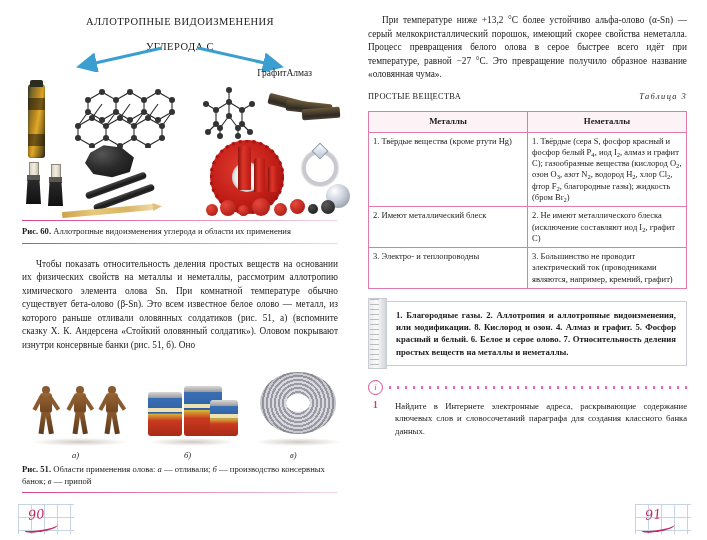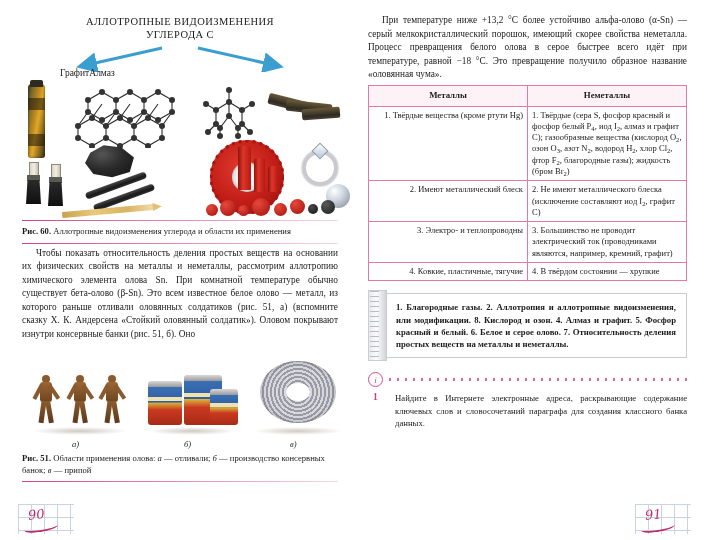--- a/index.html
+++ b/index.html
@@ -48,27 +48,27 @@
     height: 62px;
     margin: 2px 0 0 0;
   }
   .scheme-title {
     text-align: center;
     font-size: 10.5px;
     letter-spacing: .45px;
     font-weight: 400;
   }
   .scheme-title .l1 { display: block; }
-  .scheme-title .l2 { display: block; margin-top: 2px; }
+  .scheme-title .l2 { display: block; margin-top: 14px; }
   .arrows { position: absolute; left: 0; right: 0; top: 26px; height: 30px; }
   .branch-labels {
     position: absolute;
     left: 12px; right: 0; top: 52px;
     display: flex;
-    justify-content: flex-start;
+    justify-content: flex-end;
     padding: 0 26px;
     font-size: 9.5px;
   }
 
   
   .illus {
     position: relative;
     height: 136px;
     margin-top: 6px;
   }
@@ -202,21 +202,21 @@
   .rule-pink.top { margin: 0 0 5px 0; }
 
   p.body {
     font-size: 9.3px;
     line-height: 1.46;
     text-align: justify;
     text-indent: 14px;
     margin: 0;
   }
   p.body + p.body { margin-top: 1px; }
-  .body-block { margin-top: 3px; }
+  .body-block { margin-top: 14px; }
 
   
   .photo-row {
     position: relative;
     height: 98px;
     margin-top: 10px;
   }
   .ph {
     position: absolute;
     top: 0;
@@ -305,38 +305,38 @@
     font-size: 8.4px;
     letter-spacing: .3px;
   }
   .table-head .t-num {
     font-style: italic;
     letter-spacing: 1.4px;
   }
   table.props {
     width: 100%;
     border-collapse: collapse;
-    margin-top: 3px;
+    margin-top: 10px;
     table-layout: fixed;
   }
   table.props td, table.props th {
     border: 1px solid #e07aa8;
     padding: 3px 4px;
     vertical-align: top;
     font-size: 8.5px;
     line-height: 1.33;
   }
   table.props th {
     text-align: center;
     font-weight: 700;
     background: #fdf3f6;
     padding: 4px 4px;
     font-size: 8.8px;
   }
-  table.props td.c1 { width: 31%; text-align: right; }
+  table.props td.c1 { width: 31%; }
   sub { font-size: 6.6px; vertical-align: baseline; position: relative; bottom: -2px; }
 
   
   .terms {
     position: relative;
     margin-top: 12px;
     border: 1px solid #c9ccd2;
     border-left: none;
     background: #ffffff;
     padding: 7px 10px 7px 28px;
@@ -670,22 +670,26 @@
       <div class="folio-grid"></div>
       <div class="folio-num">90</div>
       <div class="folio-swash"></div>
     </div>
   </div>
 
   <div class="gutter"></div>
 
   <div class="page page-right">
 
-    <p class="body">При температуре ниже +13,2 °С более устойчиво альфа-олово (α-Sn) — серый мелкокристаллический порошок, имеющий скорее свойства неметалла. Процесс превращения белого олова в серое быстрее всего идёт при температуре, равной −18 °С. Это превращение получило образное название «оловянная чума».</p>
-
+    <p class="body">При температуре ниже +13,2 °С более устойчиво альфа-олово (α-Sn) — серый мелкокристаллический порошок, имеющий скорее свойства неметалла. Процесс превращения белого олова в серое быстрее всего идёт при температуре, равной −27 °С. Это превращение получило образное название «оловянная чума».</p>
+
+    <div class="table-head">
+      <span>ПРОСТЫЕ ВЕЩЕСТВА</span>
+      <span class="t-num">Таблица 3</span>
+    </div>
 
     <table class="props">
       <thead>
         <tr>
           <th class="c1">Металлы</th>
           <th>Неметаллы</th>
         </tr>
       </thead>
       <tbody>
         <tr>
@@ -693,24 +697,20 @@
           <td>1. Твёрдые (сера S, фосфор красный и фосфор белый P<sub>4</sub>, иод I<sub>2</sub>, алмаз и графит С); газообразные вещества (кислород O<sub>2</sub>, озон O<sub>3</sub>, азот N<sub>2</sub>, водород H<sub>2</sub>, хлор Cl<sub>2</sub>, фтор F<sub>2</sub>, благородные газы); жидкость (бром Br<sub>2</sub>)</td>
         </tr>
         <tr>
           <td class="c1">2. Имеют металлический блеск</td>
           <td>2. Не имеют металлического блеска (исключение составляют иод I<sub>2</sub>, графит С)</td>
         </tr>
         <tr>
           <td class="c1">3. Электро- и теплопроводны</td>
           <td>3. Большинство не проводит электрический ток (проводниками являются, например, кремний, графит)</td>
         </tr>
-        <tr>
-          <td class="c1">4. Ковкие, пластичные, тягучие</td>
-          <td>4. В твёрдом состоянии — хрупкие</td>
-        </tr>
       </tbody>
     </table>
 
     <div class="terms">
       <div class="terms-spine"></div>
       <span>1. Благородные газы. 2. Аллотропия и аллотропные видоизменения, или модификации. 8. Кислород и озон. 4. Алмаз и графит. 5. Фосфор красный и белый. 6. Белое и серое олово. 7. Относительность деления простых веществ на металлы и неметаллы.</span>
     </div>
 
     <div class="task-wrap">
       <div class="dotted-line">

